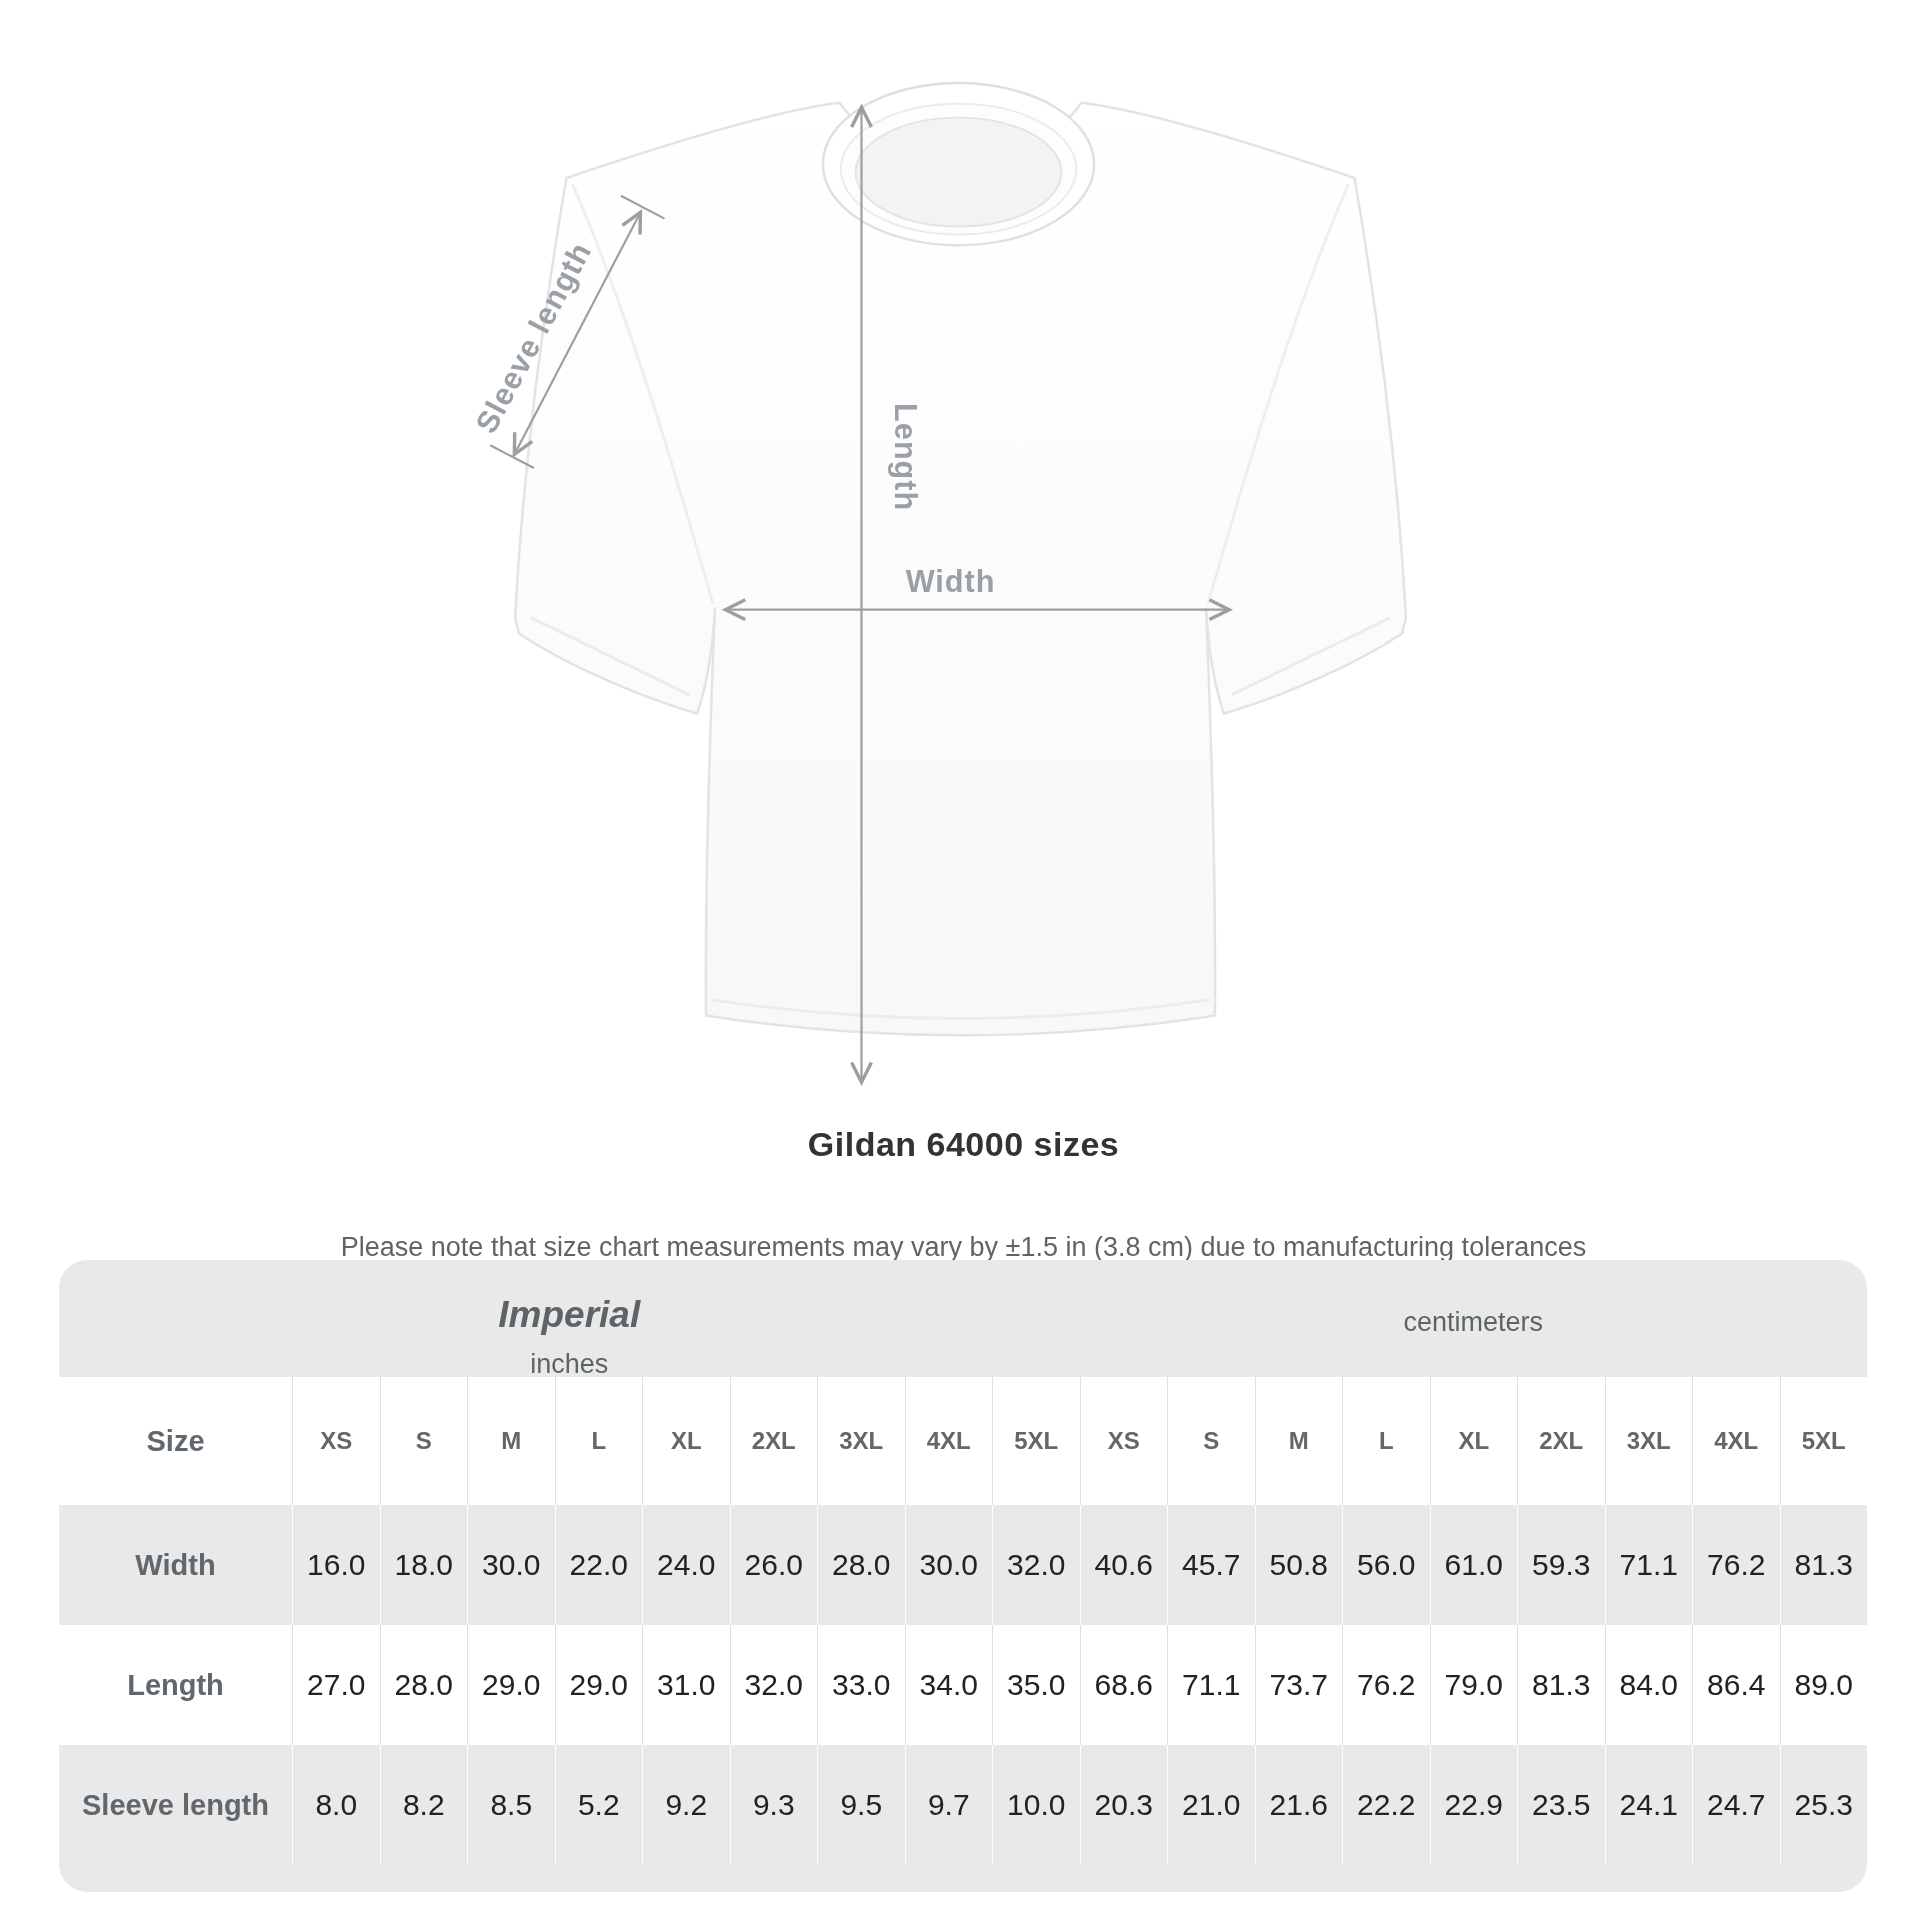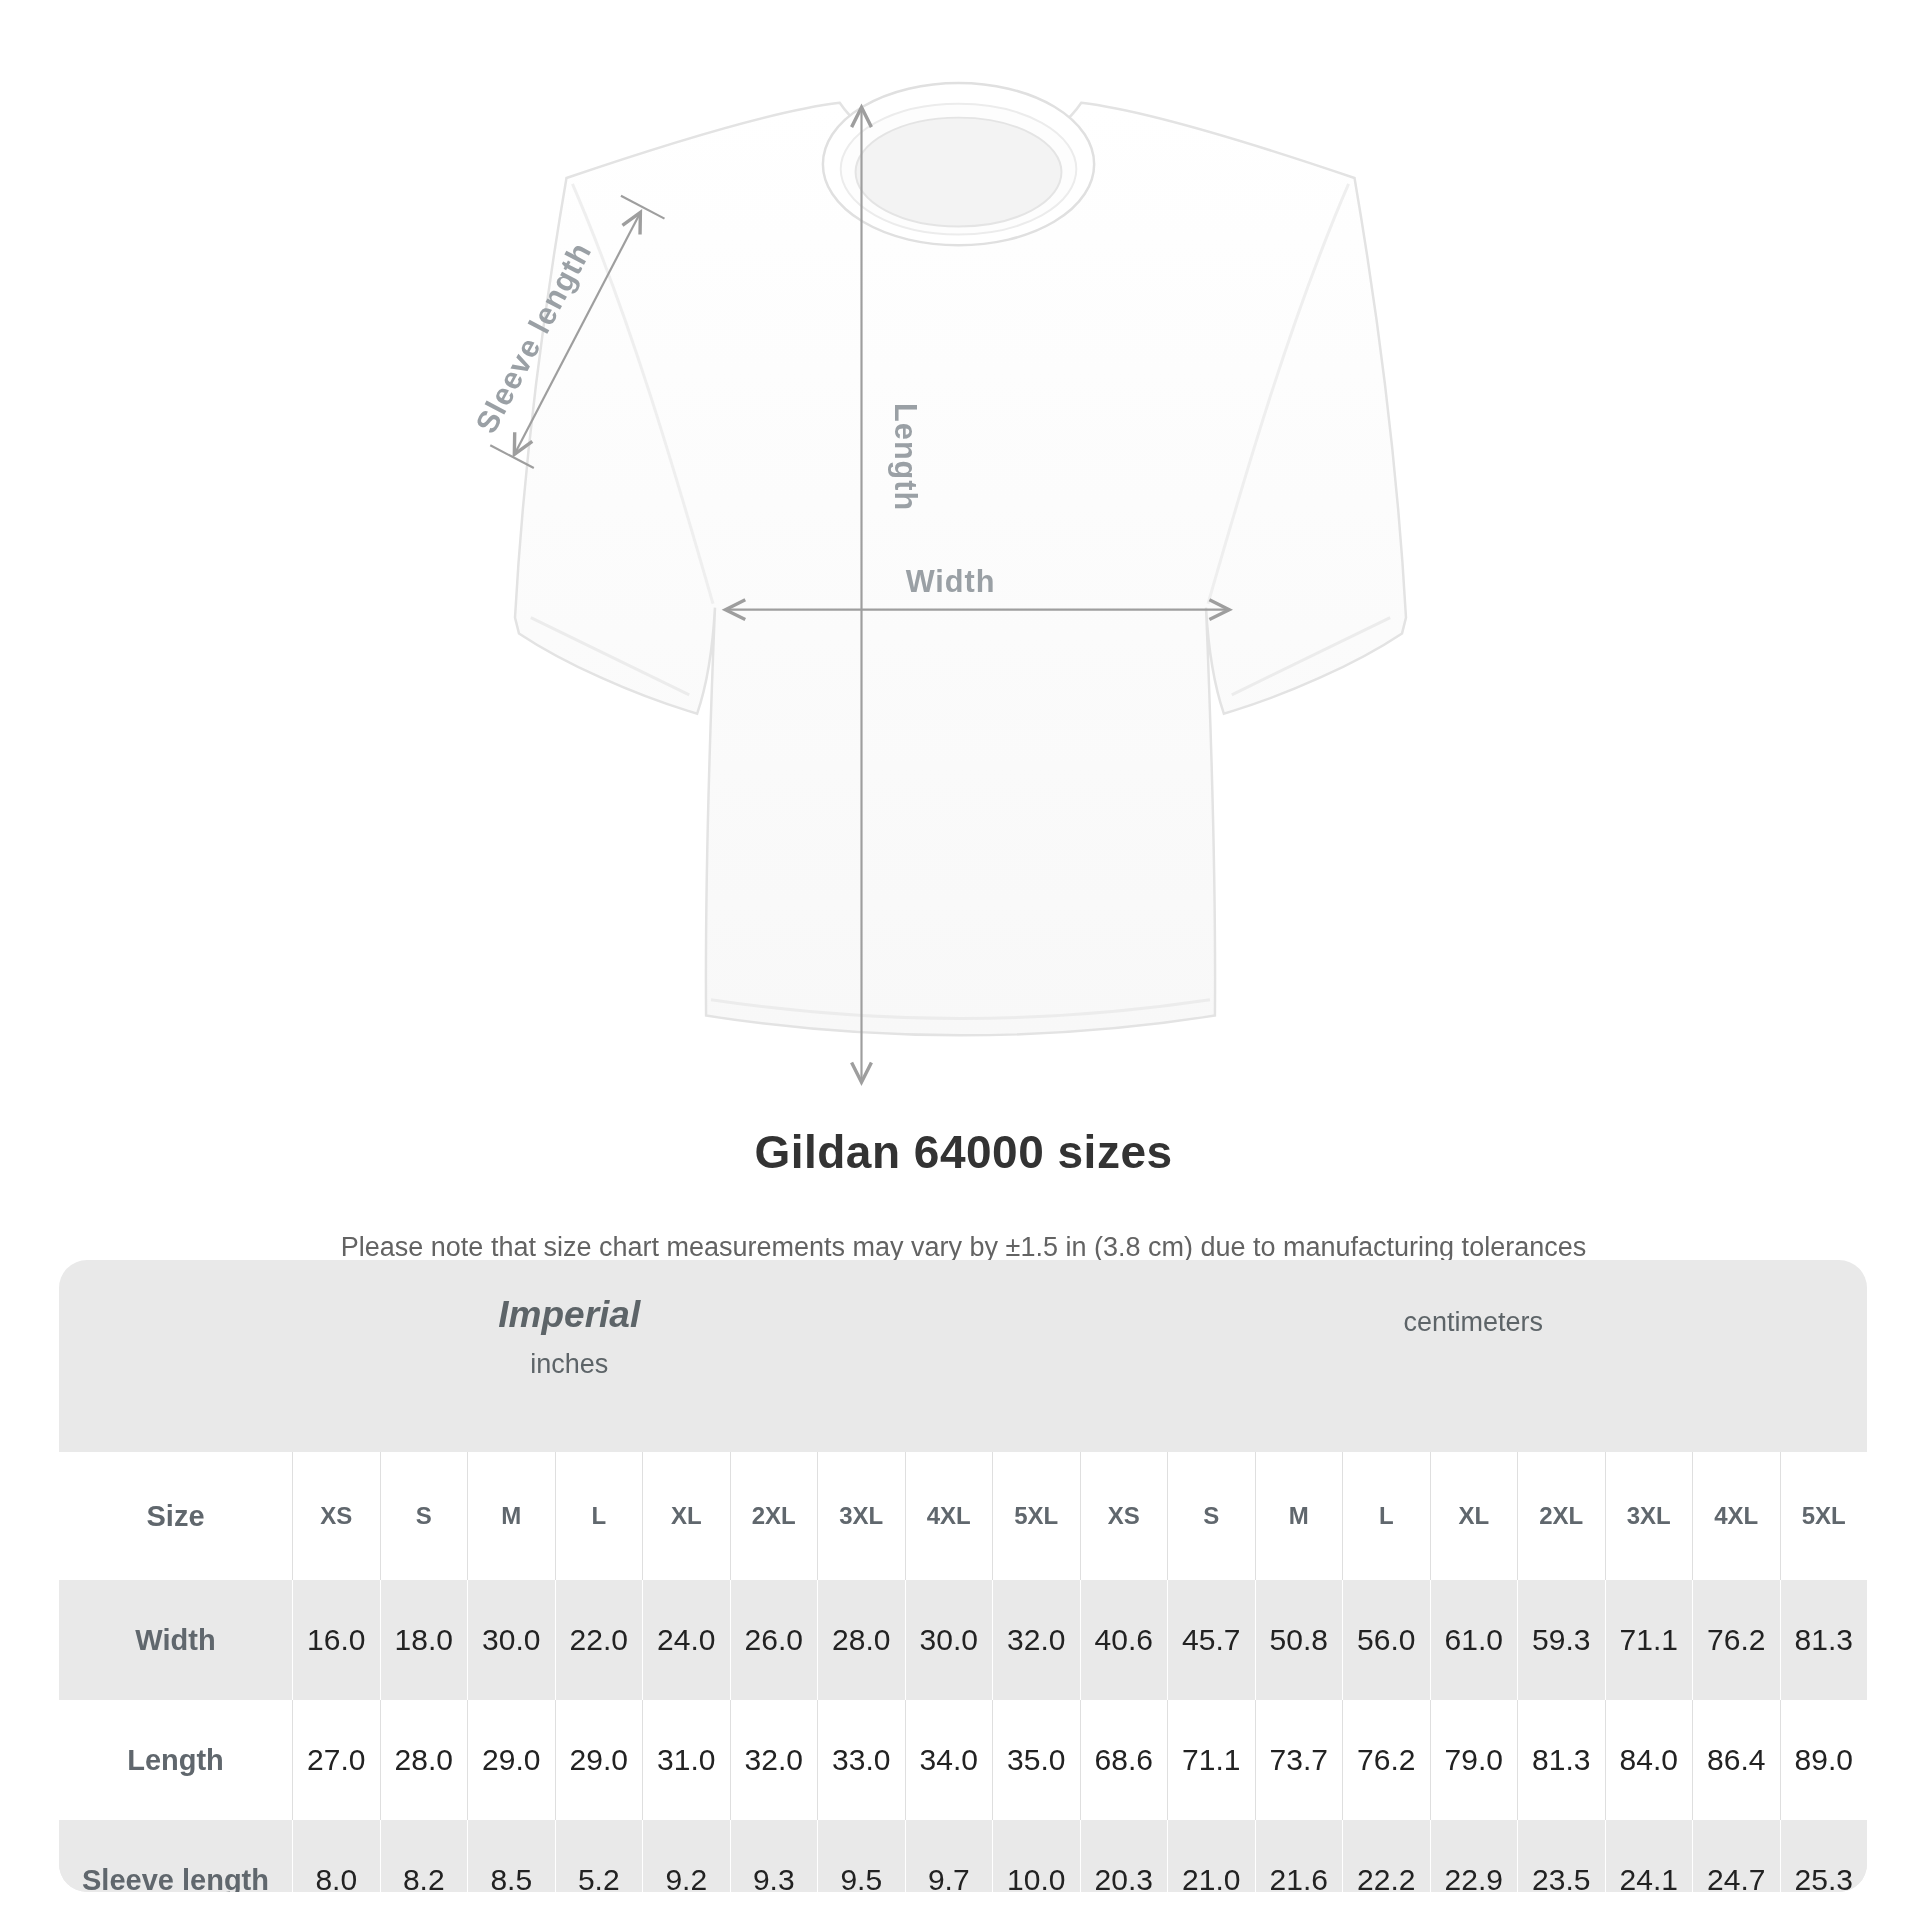--- a/index.html
+++ b/index.html
@@ -7,33 +7,33 @@
     width:1927px;height:1927px;background:#ffffff;position:relative;
     font-family:"Liberation Sans","DejaVu Sans",sans-serif;
     -webkit-font-smoothing:antialiased;
   }
   
   .shirt-wrap{position:absolute;left:416px;top:57px;width:1089px;height:1038px;}
   .dim-label{font-weight:bold;font-size:31px;fill:#9aa0a5;letter-spacing:1px;}
   
   .title{
     position:absolute;top:1125px;left:0;width:100%;text-align:center;
-    font-size:46px;font-weight:bold;color:#333333;letter-spacing:0.5px;
+    font-size:34px;font-weight:bold;color:#333333;letter-spacing:0.5px;
   }
   .note{
     position:absolute;top:1232px;left:0;width:100%;text-align:center;
     font-size:27px;color:#636363;
   }
   
   .table{
     position:absolute;left:59px;top:1260px;width:1808px;height:632px;
     background:#e9e9e9;border-radius:28px;overflow:hidden;
   }
   .band-row,.trow{display:grid;grid-template-columns:233px repeat(18,1fr);}
-  .band-row{height:192px;}
+  .band-row{height:117px;}
   .band{text-align:center;padding-top:34px;}
   .band.left{grid-column:1/11;}
   .band.right{grid-column:11/20;}
   .band-title{font-size:37px;font-weight:bold;font-style:italic;color:#5d6468;}
   .band-sub{font-size:27px;color:#5d6468;margin-top:13px;}
   .trow.sizehead{height:128px;background:#ffffff;}
   .trow.data{height:120px;}
   .trow.gray{background:#e9e9e9;}
   .trow.white{background:#ffffff;}
   .cell{

